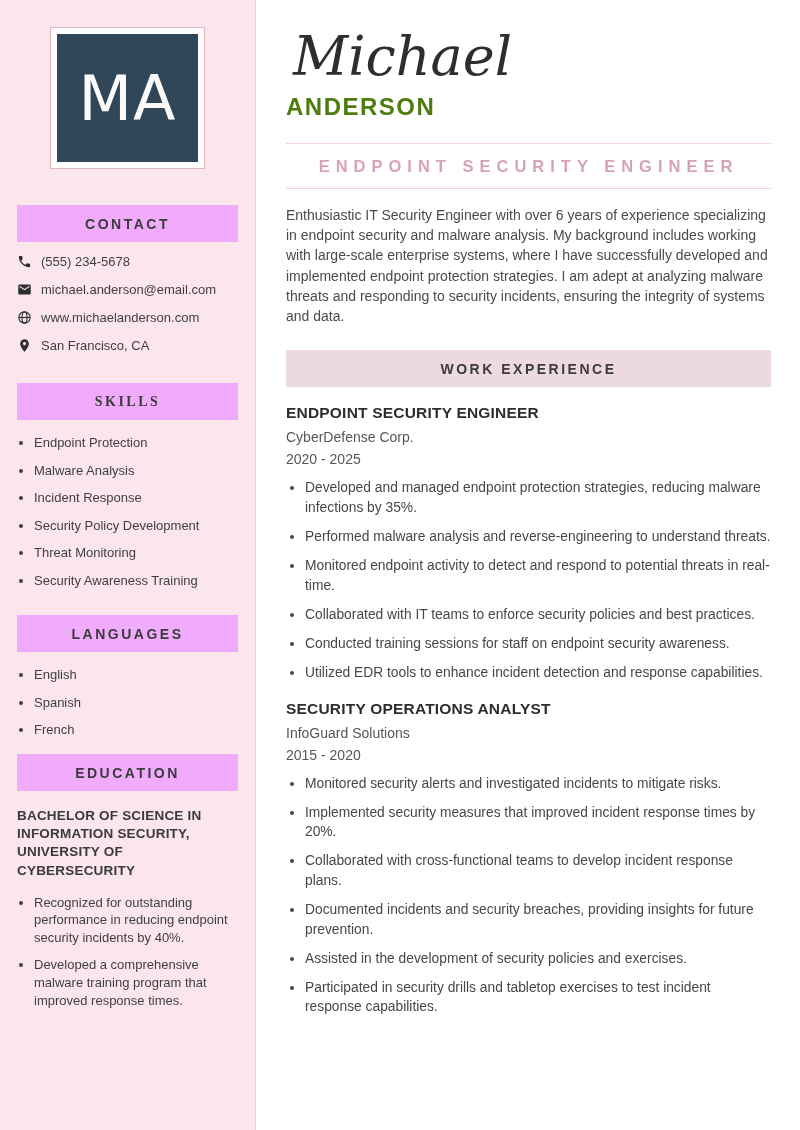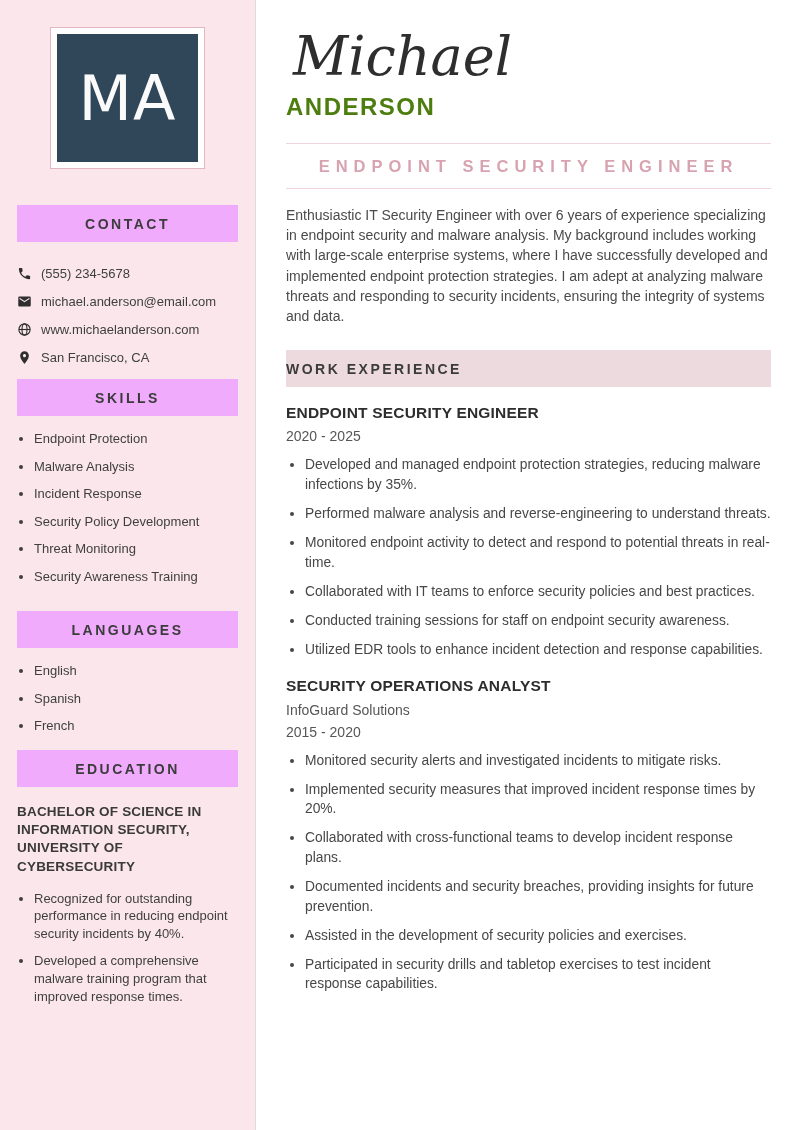--- a/index.html
+++ b/index.html
@@ -28,26 +28,26 @@
     display: flex; align-items: center; justify-content: center;
     font-family: "DejaVu Sans", sans-serif;
     font-size: 62px; font-weight: 400; letter-spacing: 1px;
   }
   .side-band {
     margin: 0 17px; padding: 11px 0 10px; background: #f0abfc;
     text-align: center; font-size: 14px; font-weight: bold;
     letter-spacing: 2.5px; color: #3b3b3b;
   }
   .side-band.contact-band { margin-top: 36px; }
-  .side-band.skills-band { margin-top: 14px; }
+  .side-band.skills-band { margin-top: 30px; font-family: Liberation Serif, serif; }
   .side-band.languages-band { margin-top: 26px; }
   .side-band.education-band { margin-top: 15px; }
   .side-band.achievements-band { margin-top: 28px; }
 
-  .contact-list { list-style: none; margin: 24px 17px 0; padding: 0; }
+  .contact-list { list-style: none; margin: 12px 17px 0; padding: 0; }
   .contact-list li {
     display: flex; align-items: center; gap: 9px;
     font-size: 13px; color: #3f3f3f; margin-bottom: 13px;
   }
   .cicon { width: 15px; height: 15px; flex: 0 0 15px; color: #2f2f2f; display: inline-flex; }
   .cicon svg { width: 100%; height: 100%; }
 
   .side-list { margin: 14px 17px 0; padding-left: 17px; }
   .side-list li {
     font-size: 13px; color: #3f3f3f; margin-bottom: 10px; line-height: 1.35;
@@ -73,21 +73,21 @@
   .rule { border-top: 1px solid #f0d5db; height: 0; }
   .headline {
     text-align: center; color: #d8a3b1; font-weight: bold;
     font-size: 16.5px; letter-spacing: 6px; padding: 13px 0 12px;
   }
   .summary {
     margin: 16px 0 0; font-size: 14px; line-height: 1.45; color: #4a4a4a;
   }
   .main-band {
     margin-top: 24px; padding: 11px 0 10px; background: #ecdadf;
-    text-align: left; font-size: 14px; font-weight: bold;
+    text-align: center; font-size: 14px; font-weight: bold;
     letter-spacing: 2.5px; color: #3b3b3b;
   }
   .job-role {
     margin: 17px 0 0; font-size: 15.5px; font-weight: bold;
     letter-spacing: 0.2px; color: #2d2d2d;
   }
   .job-company { margin-top: 7px; font-size: 14px; color: #565656; }
   .job-dates { margin-top: 6px; font-size: 14px; color: #565656; }
   .job-bullets { margin: 11px 0 0; padding-left: 19px; }
   .job-bullets li {
@@ -186,20 +186,21 @@
       <div class="headline">ENDPOINT SECURITY ENGINEER</div>
       <div class="rule"></div>
     </div>
 
     <p class="summary">Enthusiastic IT Security Engineer with over 6 years of experience specializing in endpoint security and malware analysis. My background includes working with large-scale enterprise systems, where I have successfully developed and implemented endpoint protection strategies. I am adept at analyzing malware threats and responding to security incidents, ensuring the integrity of systems and data.</p>
 
     <div class="main-band">WORK EXPERIENCE</div>
 
     <section class="job">
       <h3 class="job-role">ENDPOINT SECURITY ENGINEER</h3>
+      <div class="job-company">CyberDefense Corp.</div>
       <div class="job-dates">2020 - 2025</div>
       <ul class="job-bullets">
         <li>Developed and managed endpoint protection strategies, reducing malware infections by 35%.</li>
         <li>Performed malware analysis and reverse-engineering to understand threats.</li>
         <li>Monitored endpoint activity to detect and respond to potential threats in real-time.</li>
         <li>Collaborated with IT teams to enforce security policies and best practices.</li>
         <li>Conducted training sessions for staff on endpoint security awareness.</li>
         <li>Utilized EDR tools to enhance incident detection and response capabilities.</li>
       </ul>
     </section>

